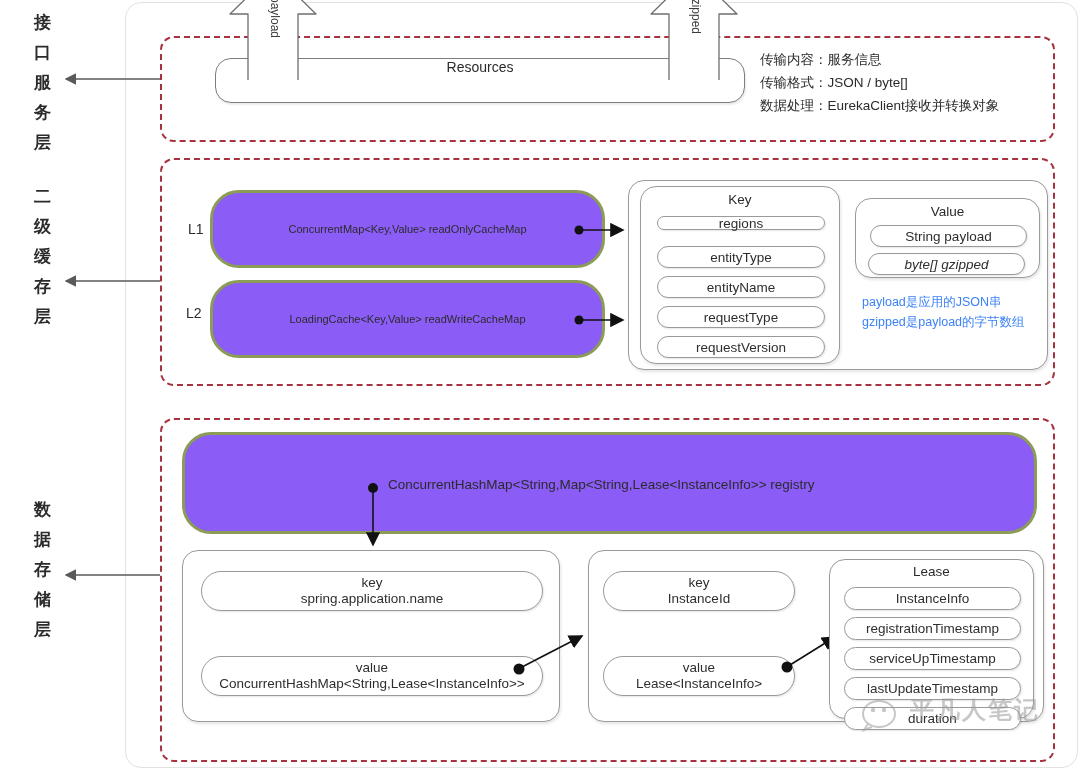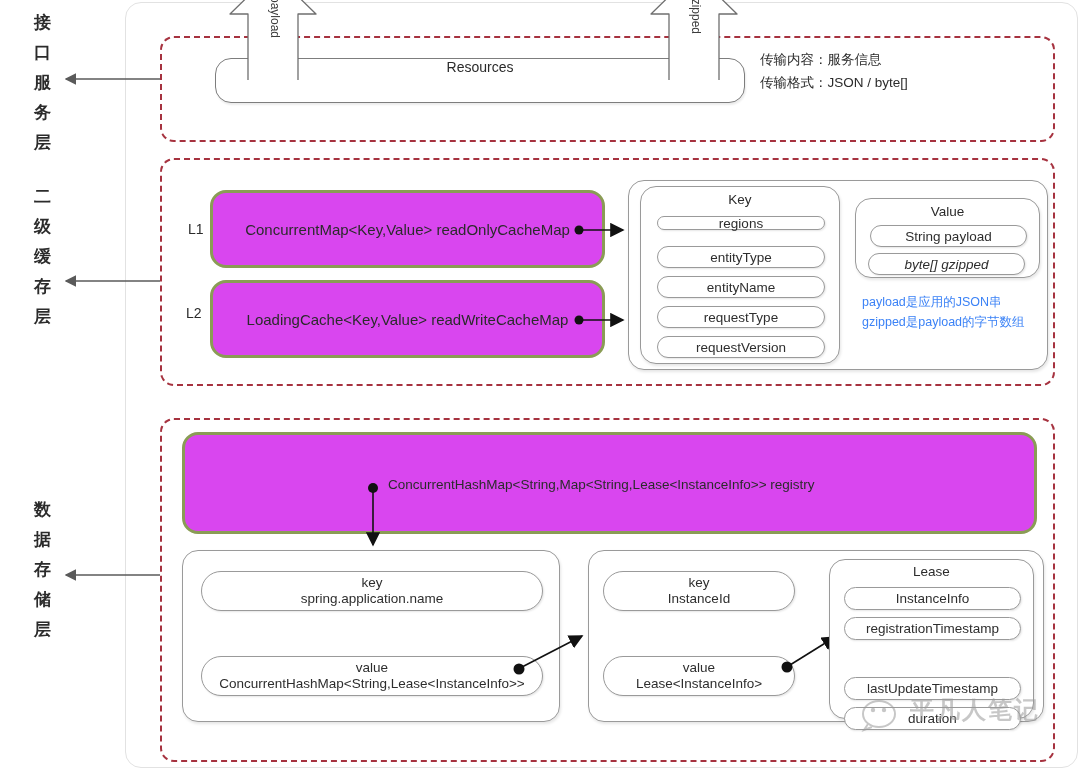--- a/index.html
+++ b/index.html
@@ -67,25 +67,25 @@
     border-radius:16px;
     box-sizing:border-box;
     background:#ffffff;
     box-shadow:1px 2px 3px rgba(0,0,0,0.10);
   }
 
   
   .green-box{
     position:absolute;
     border:3px solid #8a9c55;
-    border-radius:16px;
-    box-sizing:border-box;
-    background:#d946ef;
+    border-radius:29px;
+    box-sizing:border-box;
+    background:#8b5cf6;
     display:flex;align-items:center;justify-content:center;
-    font-size:15px;color:#2b2b2b;
+    font-size:11px;color:#2b2b2b;
   }
 
   
   #resources-box{
     position:absolute;
     left:215px;top:58px;width:530px;height:45px;
     border:1.3px solid #7d7d7d;
     border-radius:16px;
     box-sizing:border-box;
     background:#ffffff;
@@ -228,20 +228,21 @@
   <div class="block-arrow" style="left:645px;top:-16px;width:98px;height:96px;">
     <svg width="98" height="96">
       <path d="M24,96 L24,30 L6,30 L49,-12 L92,30 L74,30 L74,96" fill="#ffffff" stroke="#6f6f6f" stroke-width="1.3" stroke-linejoin="round"></path>
     </svg>
     <div class="lbl" style="left:58px;top:8px;">gzipped</div>
   </div>
 
   <div id="transfer-info">
     <div>传输内容：服务信息</div>
     <div>传输格式：JSON / byte[]</div>
+    <div>数据处理：EurekaClient接收并转换对象</div>
   </div>
 
   <div class="dashed-frame" id="frame-cache"></div>
 
   <div class="lvl-tag" style="left:180px;top:221px;margin-left:8px;">L1</div>
   <div class="green-box" style="left:210px;top:190px;width:395px;height:78px;">
     <span>ConcurrentMap&lt;Key,Value&gt; readOnlyCacheMap</span>
   </div>
 
   <div class="lvl-tag" style="left:186px;top:305px;">L2</div>
@@ -346,20 +347,21 @@
         </marker>
       </defs>
       <circle cx="6" cy="38" r="5.5" fill="#111111"></circle>
       <line x1="9" y1="36" x2="54" y2="8" stroke="#111111" stroke-width="1.6" marker-end="url(#ah5)"></line>
     </svg>
 
     <div class="container-box" style="left:240px;top:8px;width:205px;height:160px;">
       <div class="box-title" style="top:4px;">Lease</div>
       <div class="pill" style="left:14px;top:27px;width:177px;height:23px;">InstanceInfo</div>
       <div class="pill" style="left:14px;top:57px;width:177px;height:23px;">registrationTimestamp</div>
+      <div class="pill" style="left:14px;top:87px;width:177px;height:23px;">serviceUpTimestamp</div>
       <div class="pill" style="left:14px;top:117px;width:177px;height:23px;">lastUpdateTimestamp</div>
       <div class="pill" style="left:14px;top:147px;width:177px;height:23px;">duration</div>
     </div>
   </div>
 
   <div id="watermark">
     <svg width="46" height="34" style="position:absolute;left:0;top:6px;">
       <ellipse cx="17" cy="16" rx="16" ry="13" fill="none" stroke="#9a9a9a" stroke-width="2"></ellipse>
       <path d="M6,26 L2,32 L10,29" fill="none" stroke="#9a9a9a" stroke-width="2"></path>
       <circle cx="11" cy="12" r="2.2" fill="#9a9a9a"></circle>

